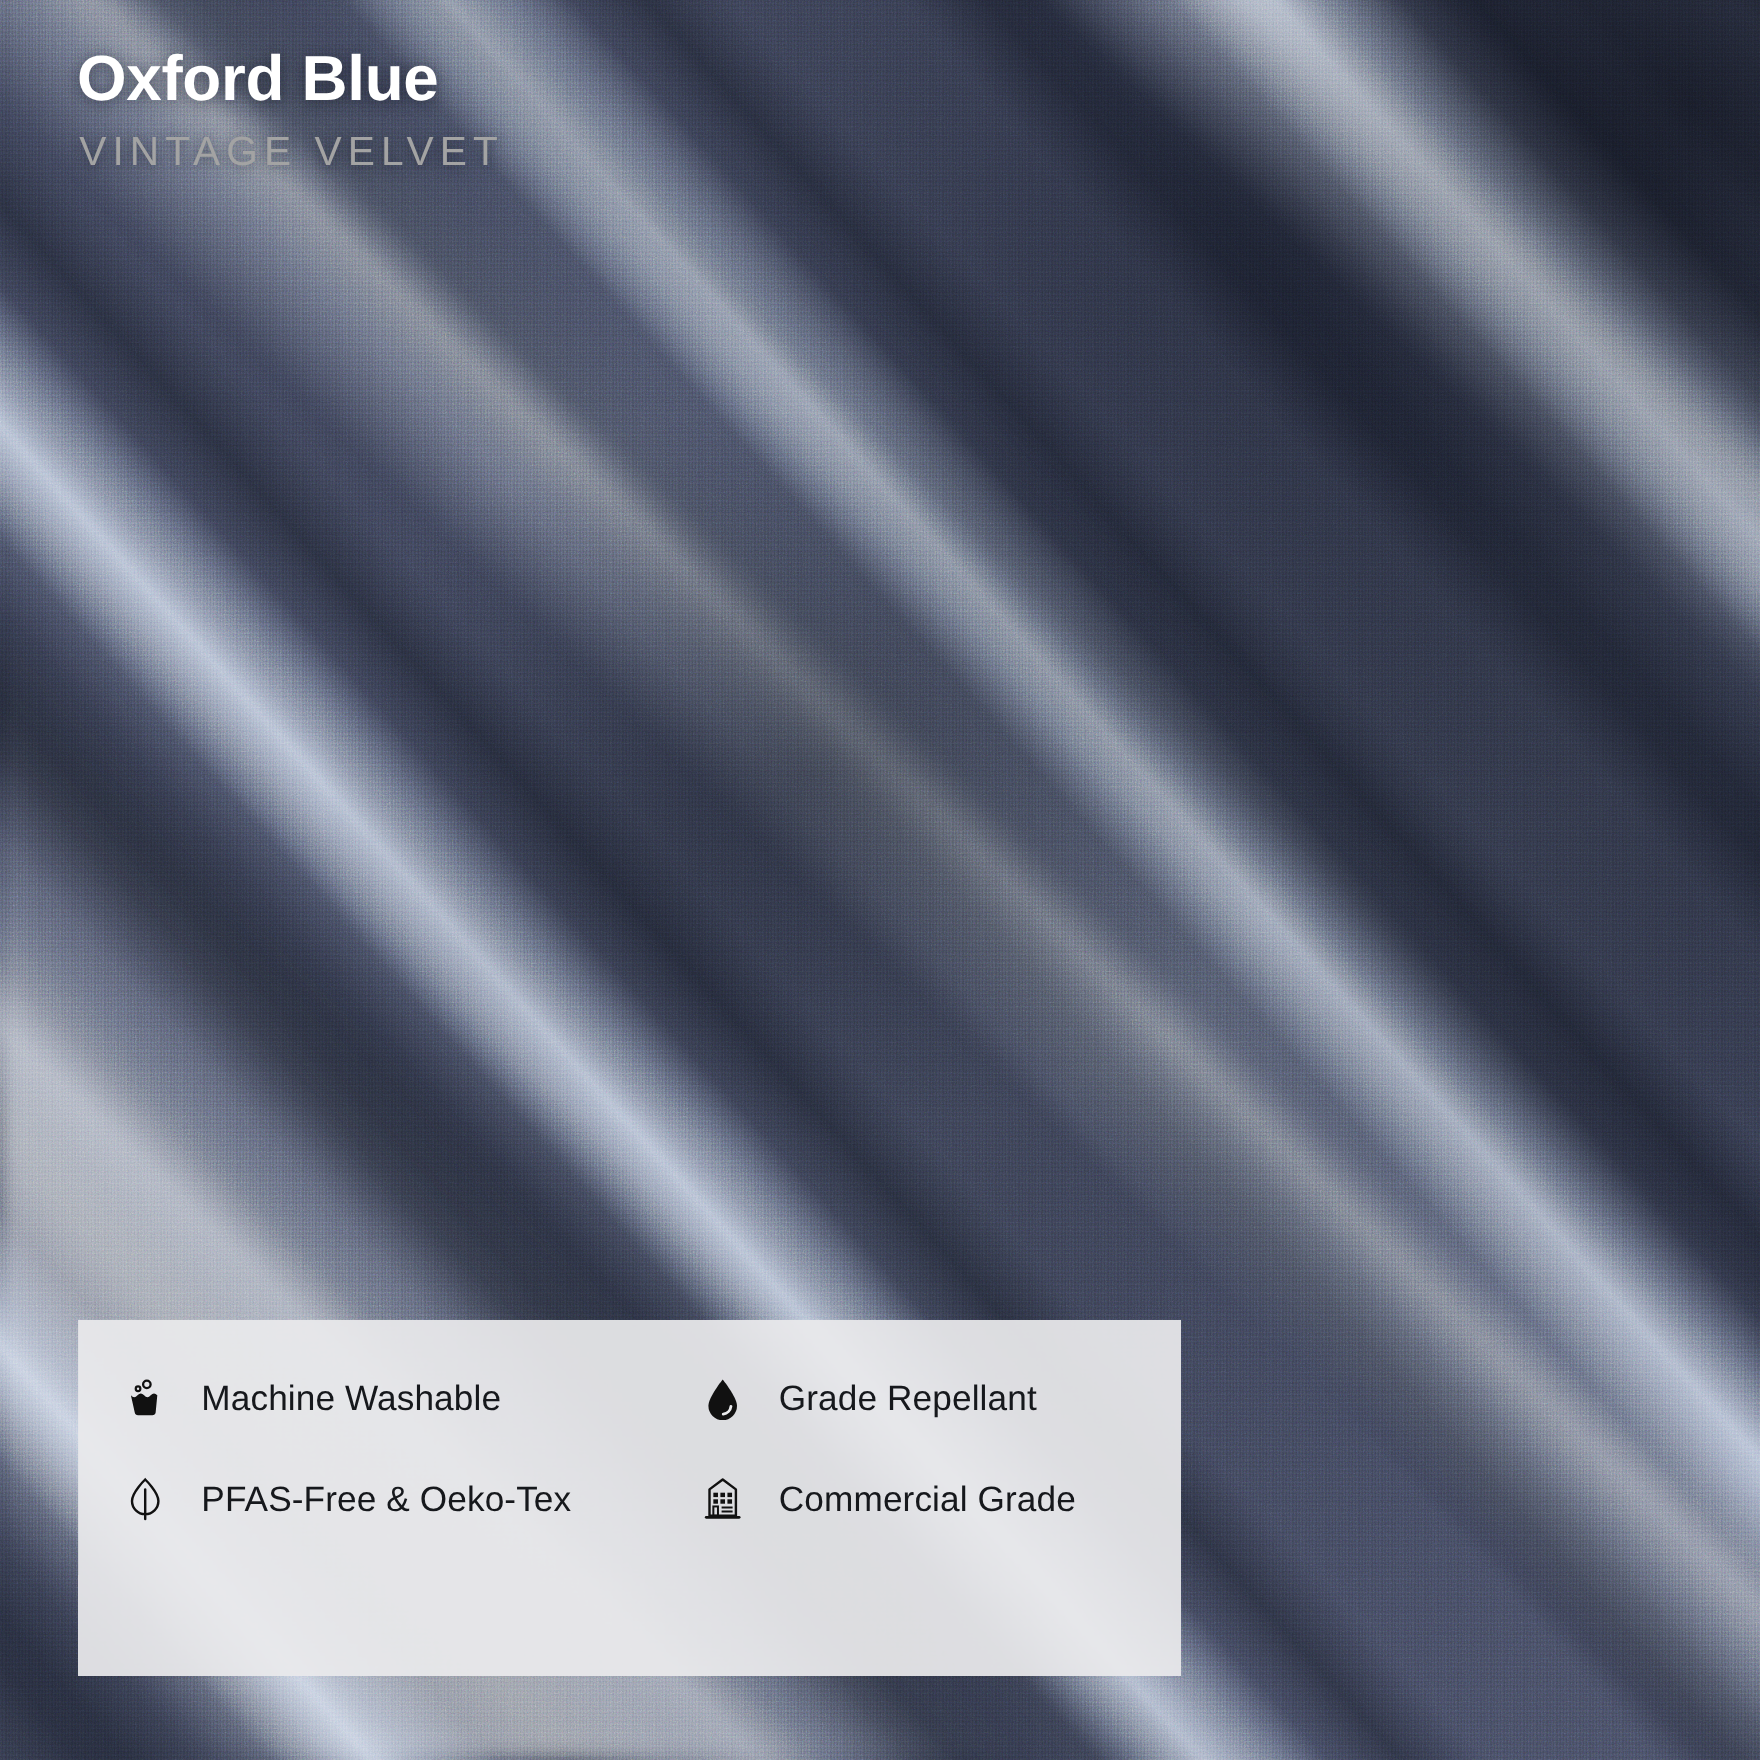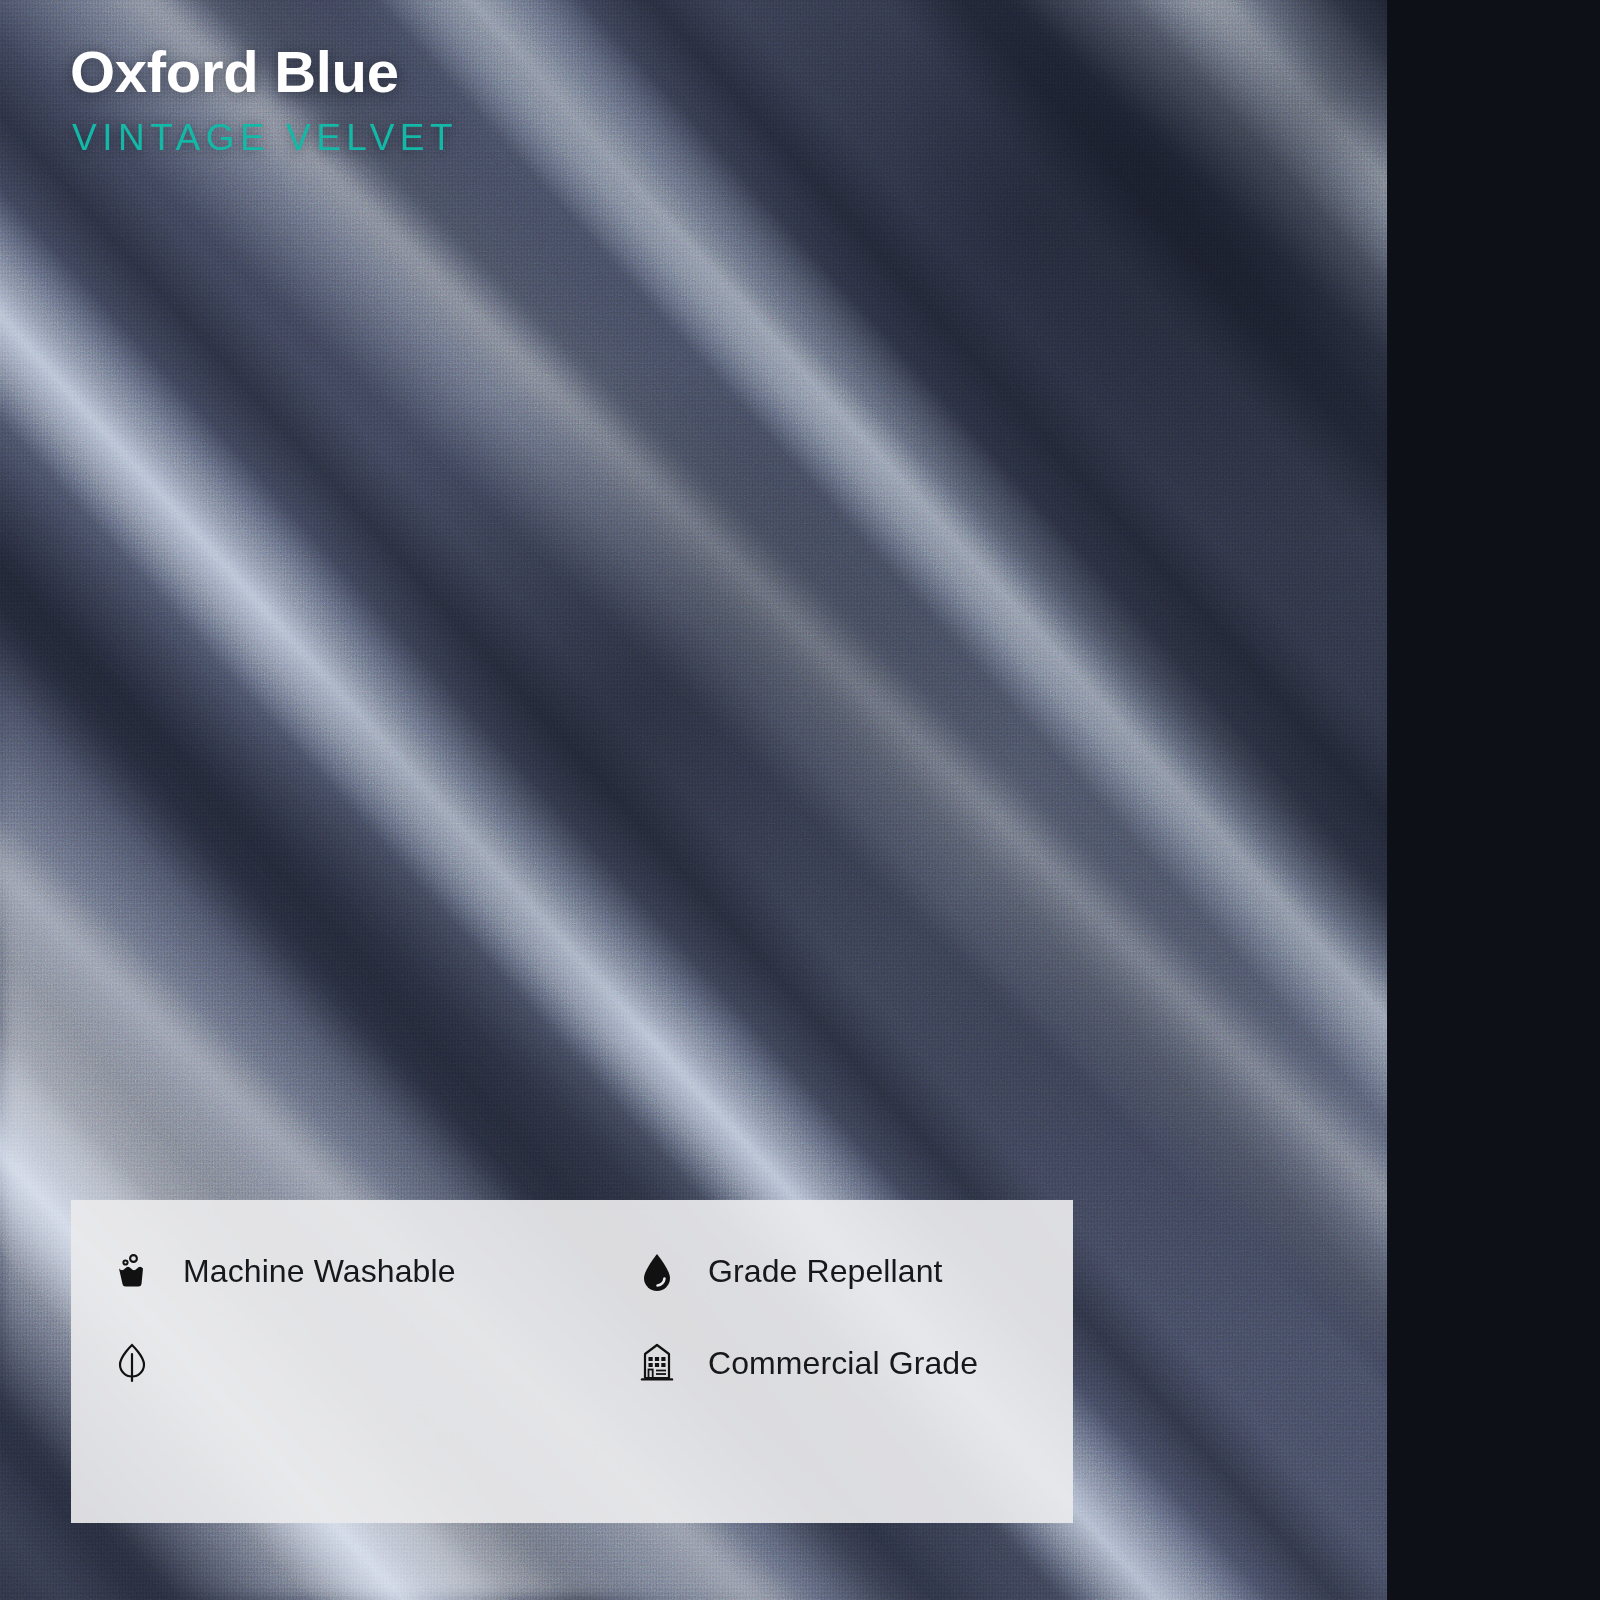--- a/index.html
+++ b/index.html
@@ -1,21 +1,21 @@
 <!DOCTYPE html>
 <html><head>
 <meta charset="utf-8">
 <title>Oxford Blue — Vintage Velvet</title>
 <style>
   html,body{margin:0;padding:0;background:#0e1018;}
   *{box-sizing:border-box;}
 
   .stage{
     position:relative;
-    width:1387px;height:1600px;
+    width:1600px;height:1600px;
     overflow:hidden;
     font-family:"Liberation Sans","DejaVu Sans",sans-serif;
     background:#3c4256;
   }
 
   
   .fabric{position:absolute;inset:0;overflow:hidden;}
 
   
   .fab-base{
@@ -118,21 +118,21 @@
   .title{
     color:#ffffff;
     font-size:58px;
     font-weight:700;
     letter-spacing:-0.3px;
     line-height:1.05;
     margin:0;
     text-shadow:0 2px 14px rgba(6,9,18,.45);
   }
   .subtitle{
-    color:#14b8a6;
+    color:#a3a3a3;
     font-size:37px;
     font-weight:300;
     letter-spacing:5.5px;
     margin:16px 0 0 2px;
     line-height:1;
     text-shadow:0 2px 12px rgba(6,9,18,.45);
   }
 
   
   .panel{
@@ -218,20 +218,21 @@
     </div>
 
 
     <div class="feature">
       <span class="f-icon">
         <svg width="34" height="44" viewBox="0 0 34 44">
           <path d="M17 4 C17 4 5 15.5 5 23.5 A12 12 0 0 0 29 23.5 C29 15.5 17 4 17 4 Z" fill="none" stroke="#111" stroke-width="2.2"></path>
           <line x1="17" y1="13" x2="17" y2="40" stroke="#111" stroke-width="2.2" stroke-linecap="round"></line>
         </svg>
       </span>
+      <span class="f-label">PFAS-Free &amp; Oeko-Tex</span>
     </div>
 
     <div class="feature">
       <span class="f-icon">
         <svg width="40" height="44" viewBox="0 0 40 44">
           <path d="M20 4 L32 13 L32 37 L8 37 L8 13 Z" fill="none" stroke="#111" stroke-width="2.2" stroke-linejoin="round"></path>
           <rect x="11.5" y="16" width="4.2" height="4" fill="#111"></rect>
           <rect x="17.9" y="16" width="4.2" height="4" fill="#111"></rect>
           <rect x="24.3" y="16" width="4.2" height="4" fill="#111"></rect>
           <rect x="11.5" y="22" width="4.2" height="4" fill="#111"></rect>

